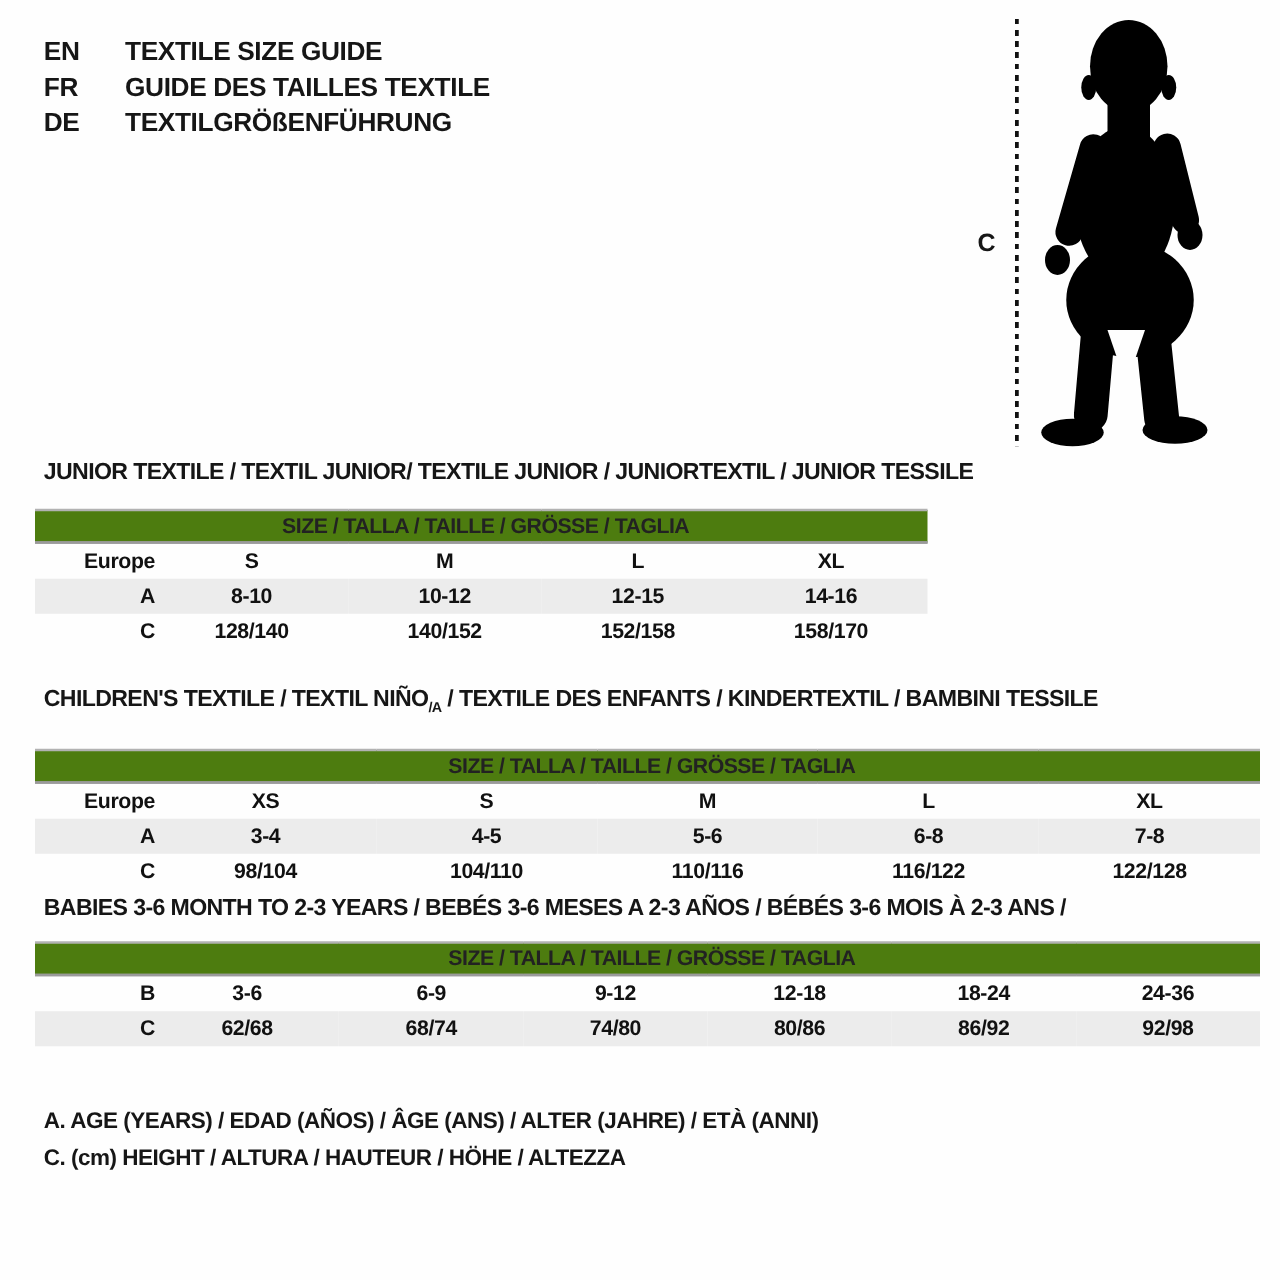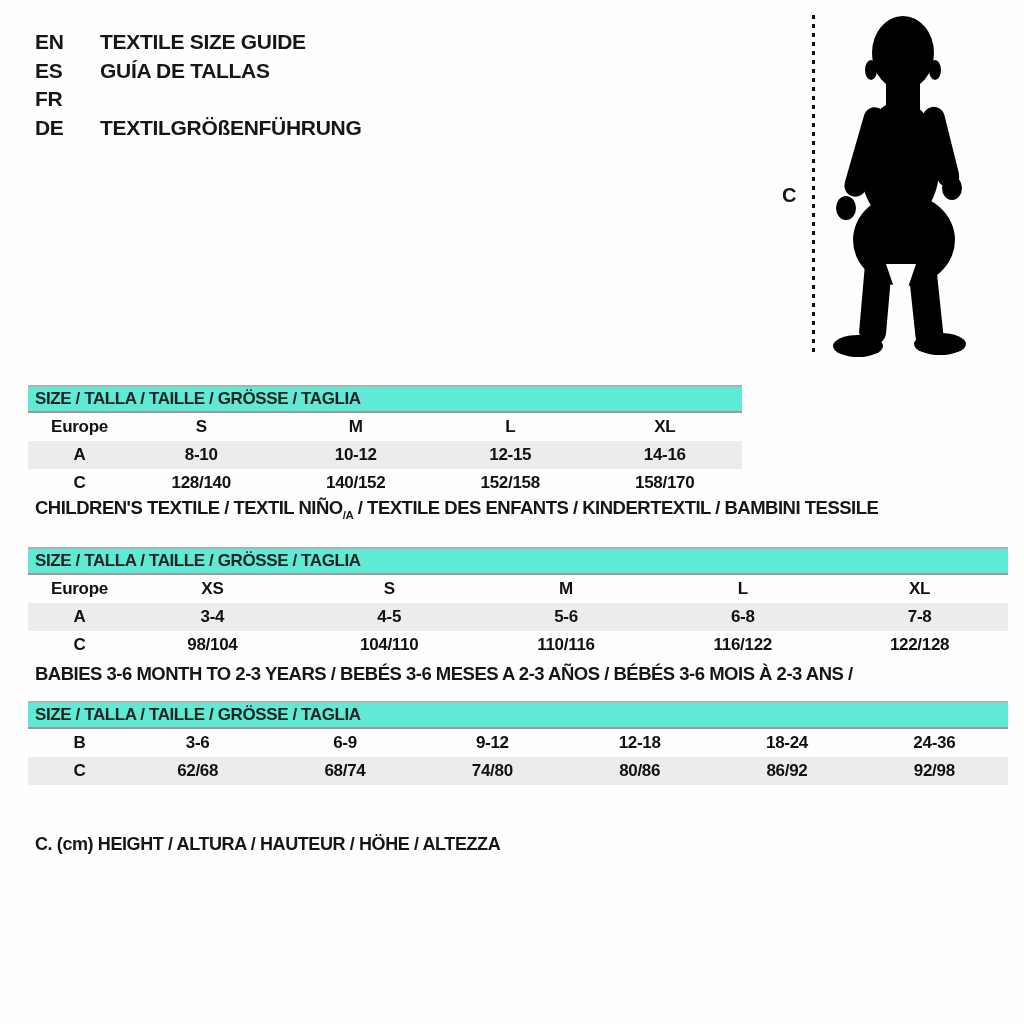--- a/index.html
+++ b/index.html
@@ -27,48 +27,45 @@
   .sec-heading.multiline{line-height:30px;}
   table.size-table{
     border-collapse:collapse;table-layout:fixed;margin-left:28px;
     font-size:17px;color:#111;
   }
   table.t1{width:714px;margin-top:19px;}
   table.t2{width:980px;margin-top:21px;}
   table.t3{width:980px;margin-top:12px;}
   table.size-table col.c-label{width:96px;}
   th.band{
-    background:#5eead4;height:24px;text-align:left;padding:0 0 0 7px;
+    background:#4d7c0f;height:24px;text-align:center;padding:0 0 0 7px;
     border-top:2px solid #b2b2b2;border-bottom:2px solid #9a9a9a;
     font-size:17px;font-weight:bold;color:#222;letter-spacing:-0.4px;
   }
   table.size-table td{height:28px;text-align:center;padding:0;}
-  table.size-table td.lbl{text-align:center;padding-left:7px;}
+  table.size-table td.lbl{text-align:right;padding-left:7px;}
   tr.alt{background:#ececec;}
-  .gap-sec2{}
+  .gap-sec2{margin-top:29px;}
   .gap-sec3{}
   
   .footnotes{margin:44px 0 0 35px;font-size:18px;line-height:30px;letter-spacing:-0.4px;}
 </style>
 </head>
 <body>
 
 <div class="canvas">
 
   <div class="lang-block">
     <div class="lang-row">
       <span class="lang-code">EN</span>
       <span class="lang-title">TEXTILE SIZE GUIDE</span>
     </div>
     <div class="lang-row">
-      <span class="lang-code">ES</span>
-      <span class="lang-title">GUÍA DE TALLAS</span>
-    </div>
-    <div class="lang-row">
       <span class="lang-code">FR</span>
+      <span class="lang-title">GUIDE DES TAILLES TEXTILE</span>
     </div>
     <div class="lang-row">
       <span class="lang-code">DE</span>
       <span class="lang-title">TEXTILGRÖßENFÜHRUNG</span>
     </div>
   </div>
 
   <div class="figure">
     <span class="height-label">C</span>
     <div class="measure-line"></div>
@@ -88,20 +85,21 @@
         <rect x="84" y="250" width="28" height="90" rx="13" transform="rotate(-6 98 295)"></rect>
         <ellipse cx="30" cy="338" rx="25" ry="11"></ellipse>
         <ellipse cx="112" cy="336" rx="26" ry="11"></ellipse>
       </g>
       <polygon points="73,300 58,256 88,256" fill="#fefefe"></polygon>
     </svg>
   </div>
 
   <div class="content">
 
+    <div class="sec-heading">JUNIOR TEXTILE / TEXTIL JUNIOR/ TEXTILE JUNIOR / JUNIORTEXTIL / JUNIOR TESSILE</div>
     <table class="size-table t1">
       <colgroup>
           <col class="c-label">
           <col>
           <col>
           <col>
           <col>
         </colgroup>
       <thead>
         <tr>
@@ -210,17 +208,18 @@
           <td>68/74</td>
           <td>74/80</td>
           <td>80/86</td>
           <td>86/92</td>
           <td>92/98</td>
         </tr>
       </tbody>
     </table>
 
     <div class="footnotes">
+      <div>A. AGE (YEARS) / EDAD (AÑOS) / ÂGE (ANS) / ALTER (JAHRE) / ETÀ (ANNI)</div>
       <div>C. (cm) HEIGHT / ALTURA / HAUTEUR / HÖHE / ALTEZZA</div>
     </div>
 
   </div>
 </div>
 
 </body></html>

